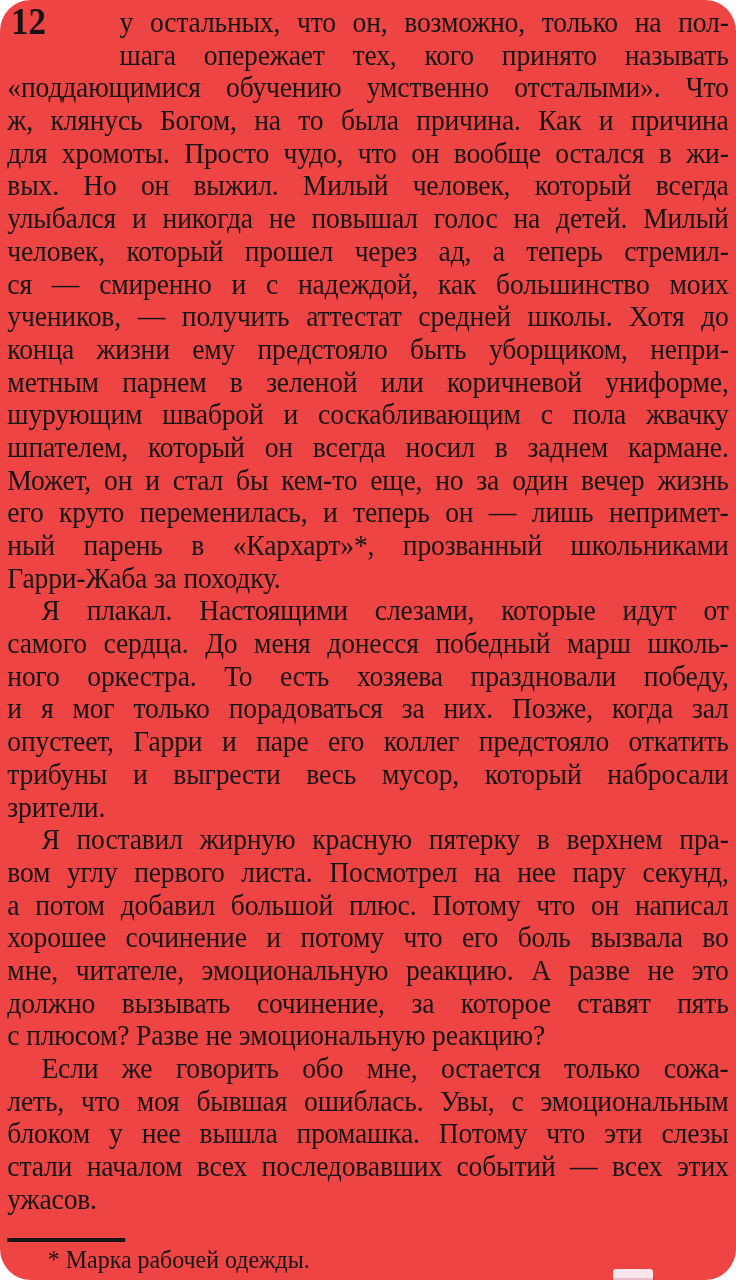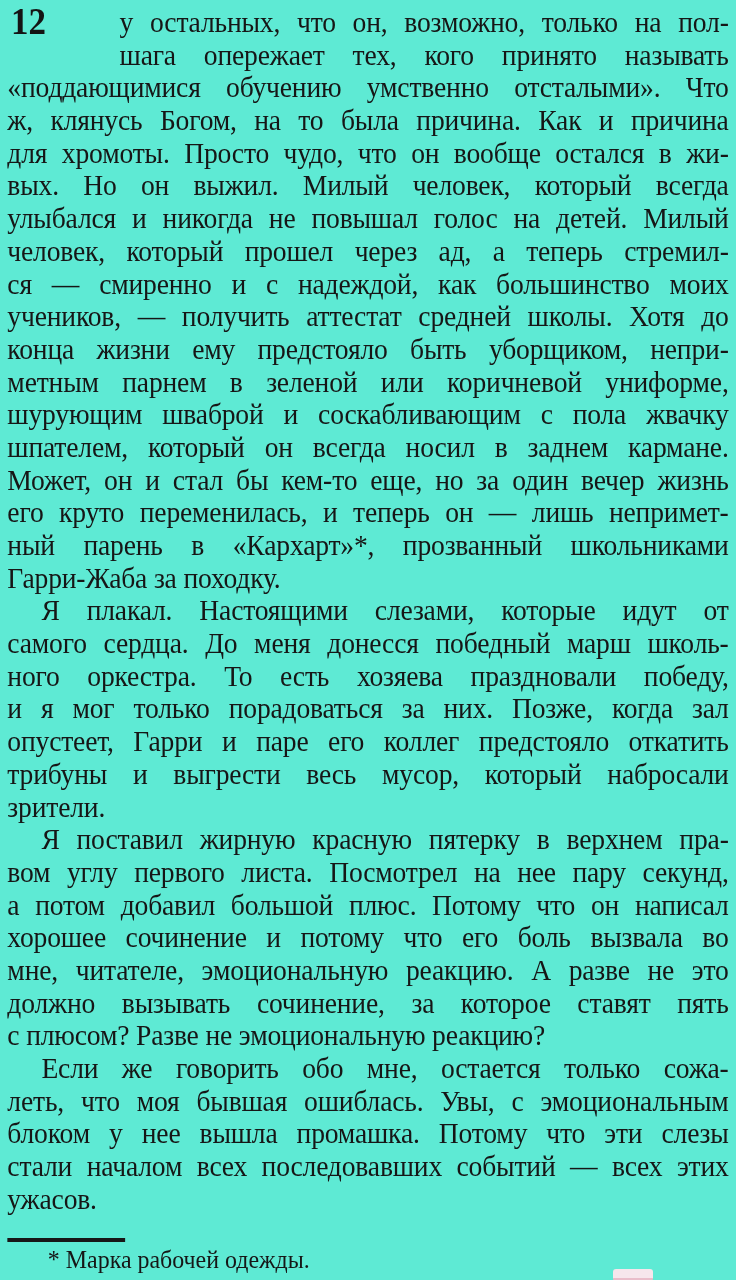--- a/index.html
+++ b/index.html
@@ -10,21 +10,22 @@
     width: 736px;
     height: 1280px;
     background: #ffffff;
     overflow: hidden;
     position: relative;
     font-family: "Liberation Serif", "DejaVu Serif", serif;
   }
   #page {
     position: absolute;
     inset: 0;
-    background: #5eead4;
+    background: #ef4444;
+    border-radius: 31px;
   }
   
   #scale-wrap {
     position: absolute;
     top: 0;
     left: 0;
     width: 800px;
     height: 1280px;
     transform: scaleX(0.92);
     transform-origin: 0 0;

